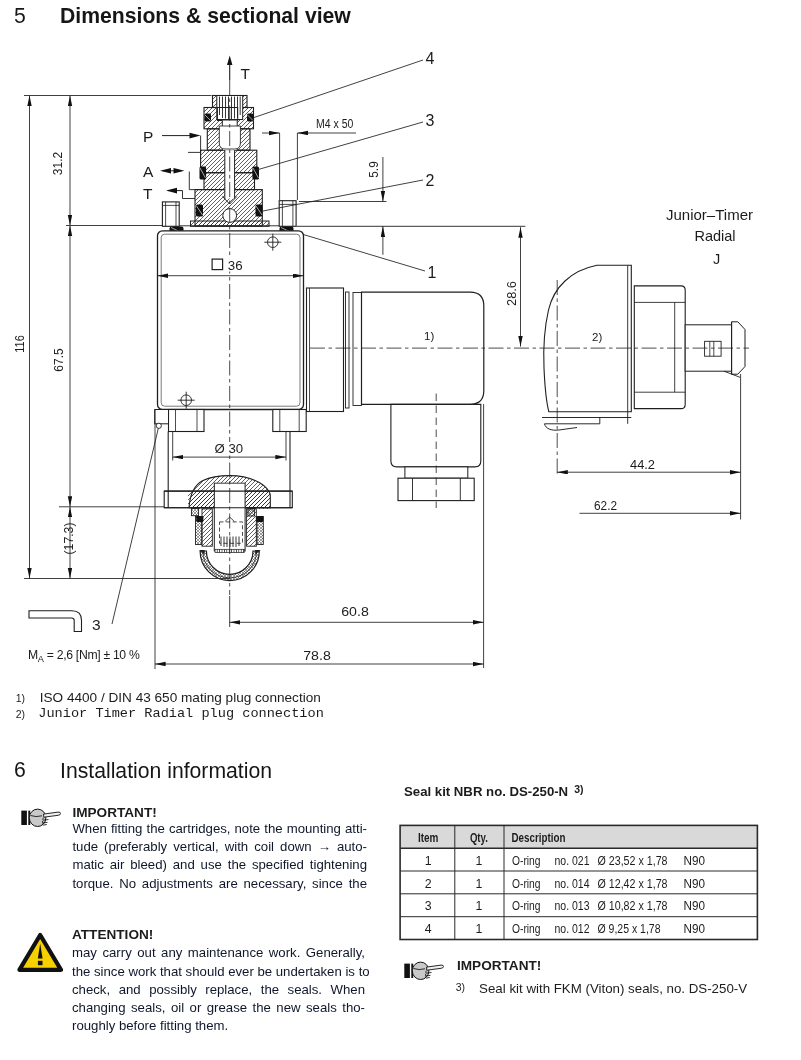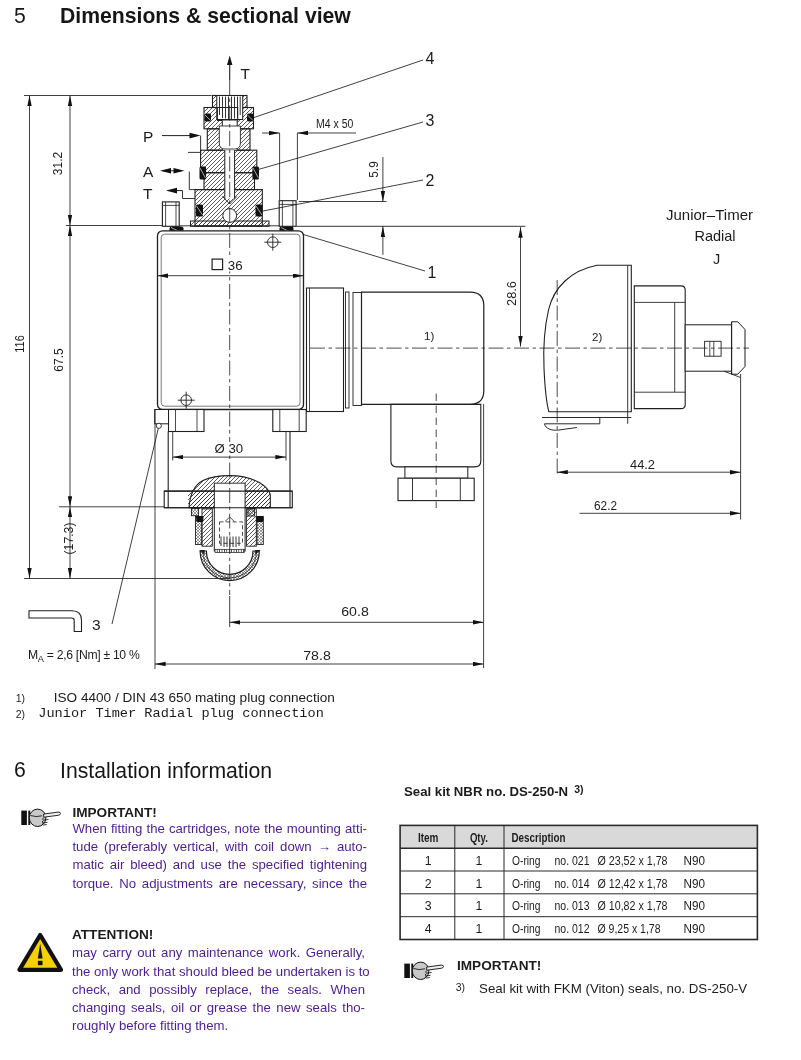--- a/index.html
+++ b/index.html
@@ -2,21 +2,21 @@
 <html><head>
 <meta charset="utf-8">
 <style>
   html,body{margin:0;padding:0;background:#fff;}
   .page{position:relative;width:801px;height:1060px;background:#fff;overflow:hidden;
         font-family:"Liberation Sans", sans-serif;color:#1c1c1c;}
   .abs{position:absolute;}
   .h1{font-size:21.2px;line-height:21px;color:#161616;}
   .bold{font-weight:bold;}
   .jline{text-align:justify;text-align-last:justify;white-space:nowrap;}
-  .body13{font-size:13.2px;line-height:18.3px;color:#4c1d95;}
+  .body13{font-size:13.2px;line-height:18.3px;color:#0f172a;}
 </style>
 </head>
 <body>
 <div class="page">
 
 <div class="abs h1" style="left:14px;top:5px;">5</div>
 
 <div class="abs h1" style="left:60px;top:5px;font-weight:bold;">Dimensions &amp; sectional view</div>
 
 <svg class="abs" style="left:0;top:0;" width="801" height="760" viewBox="0 0 801 760" font-family="Liberation Sans, sans-serif" fill="#1c1c1c">
@@ -367,42 +367,42 @@
 
 <text x="715" y="241" text-anchor="middle" font-size="14.5">Radial</text>
 
 <text x="716.5" y="263.5" text-anchor="middle" font-size="14.5">J</text>
 
 <text x="92" y="629.5" font-size="15.5">3</text>
 
 <text x="28" y="658.5" font-size="12.2" letter-spacing="-0.3">M<tspan dy="3" font-size="9.2">A</tspan><tspan dy="-3"> = 2,6 [Nm] ± 10 %</tspan></text>
 </svg>
 
-<div class="abs" style="left:15.7px;top:691px;font-size:13.6px;line-height:14px;"><span style="font-size:10.5px;vertical-align:3px;">1)</span><span style="position:absolute;left:38px;white-space:nowrap;">ISO 4400 / DIN 43 650 mating plug connection</span></div>
+<div class="abs" style="left:15.7px;top:691px;font-size:13.6px;line-height:14px;"><span style="font-size:10.5px;vertical-align:3px;">1)</span><span style="position:absolute;left:24px;white-space:nowrap;">ISO 4400 / DIN 43 650 mating plug connection</span></div>
 
 <div class="abs" style="left:15.7px;top:706.5px;font-size:13.6px;line-height:14px;"><span style="font-size:10.5px;vertical-align:3px;">2)</span><span style="position:absolute;left:22.6px;white-space:nowrap;font-family:Liberation Mono, monospace;">Junior Timer Radial plug connection</span></div>
 
 <div class="abs h1" style="left:14px;top:758.5px;">6</div>
 
 <div class="abs h1" style="left:60px;top:760px;">Installation information</div>
 
 <div class="abs bold" style="left:72.4px;top:804.5px;font-size:13.6px;">IMPORTANT!</div>
 
 <div class="abs body13" style="left:72.4px;top:819.8px;width:294.6px;">
 <div class="jline">When fitting the cartridges, note the mounting atti-</div>
 <div class="jline">tude (preferably vertical, with coil down → auto-</div>
 <div class="jline">matic air bleed) and use the specified tightening</div>
 <div class="jline">torque. No adjustments are necessary, since the</div>
 </div>
 
 <div class="abs bold" style="left:72px;top:926.8px;font-size:13.6px;">ATTENTION!</div>
 
 <div class="abs body13" style="left:72px;top:944.3px;width:293px;">
 <div class="jline">may carry out any maintenance work. Generally,</div>
-<div class="jline">the only work that should bleed be undertaken is to</div>
+<div class="jline">the since work that should ever be undertaken is to</div>
 <div class="jline">check, and possibly replace, the seals. When</div>
 <div class="jline">changing seals, oil or grease the new seals tho-</div>
 <div>roughly before fitting them.</div>
 </div>
 
 <div class="abs bold" style="left:404px;top:784px;font-size:13.2px;">Seal kit NBR no. DS-250-N<span style="font-weight:bold;font-size:10.5px;position:relative;top:-3px;margin-left:6px;">3)</span></div>
 
 <svg class="abs" style="left:398px;top:823px;" width="364" height="122" viewBox="0 0 364 122" font-family="Liberation Sans, sans-serif" fill="#1c1c1c">
 
 <rect x="2.1" y="2.4" width="357.3" height="22.8" fill="#d9d9d9"></rect>

